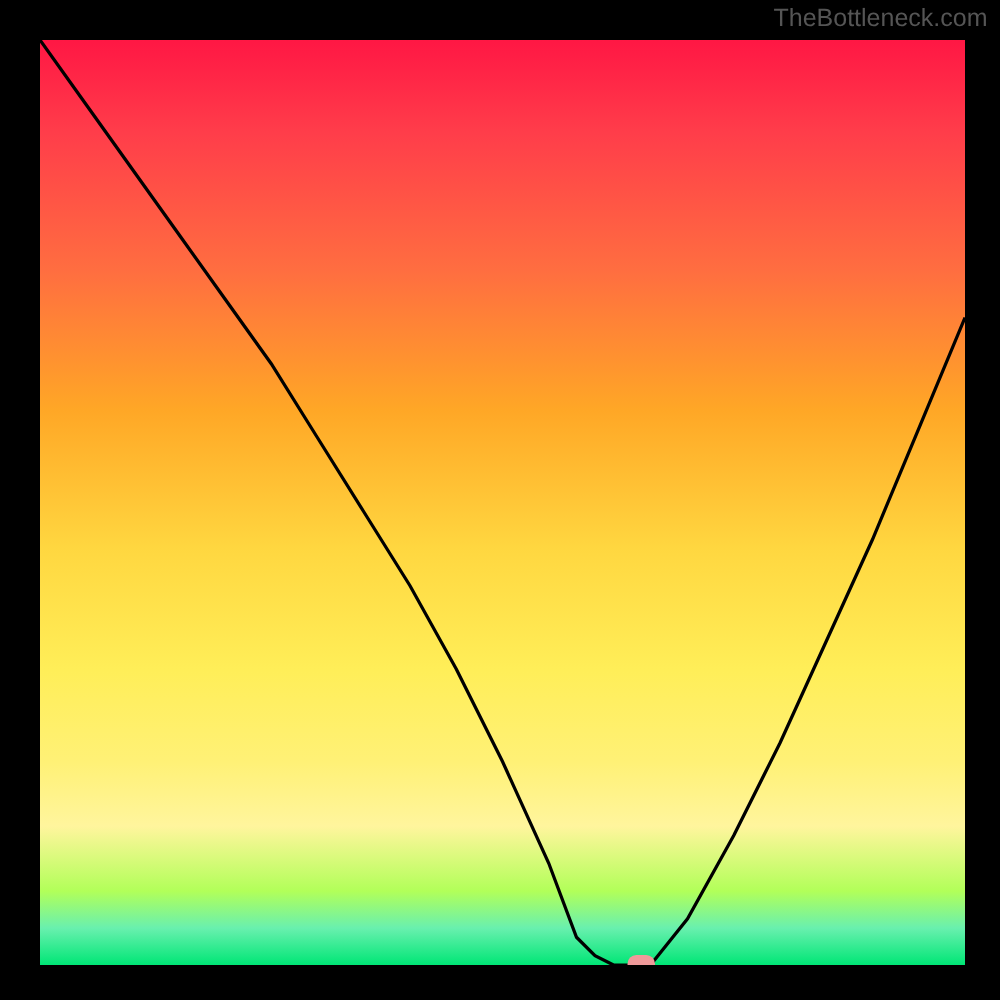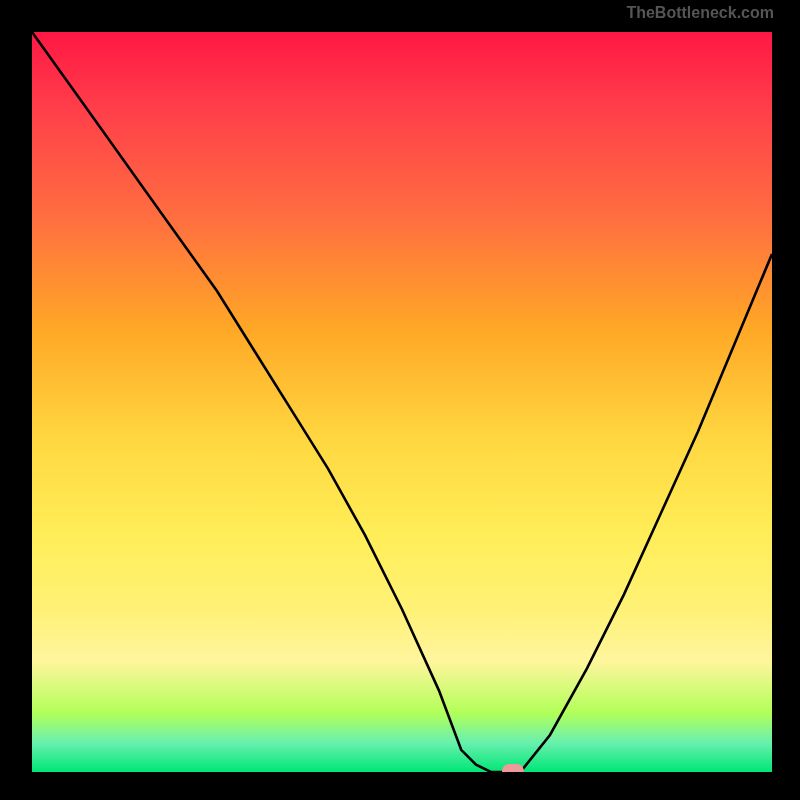--- a/index.html
+++ b/index.html
@@ -7,24 +7,24 @@
     padding: 0;
     width: 800px;
     height: 800px;
     background: #000;
     position: relative;
     font-family: Arial, sans-serif;
   }
   .watermark {
     position: absolute;
     top: 4px;
-    right: 26px;
+    right: 10px;
     color: #555;
-    font-size: 16px;
-    font-weight: 700;
+    font-size: 20px;
+    font-weight: 400;
   }
   .plot-area {
     position: absolute;
     left: 32px;
     top: 32px;
     width: 740px;
     height: 740px;
     overflow: hidden;
   }
   .gradient {

